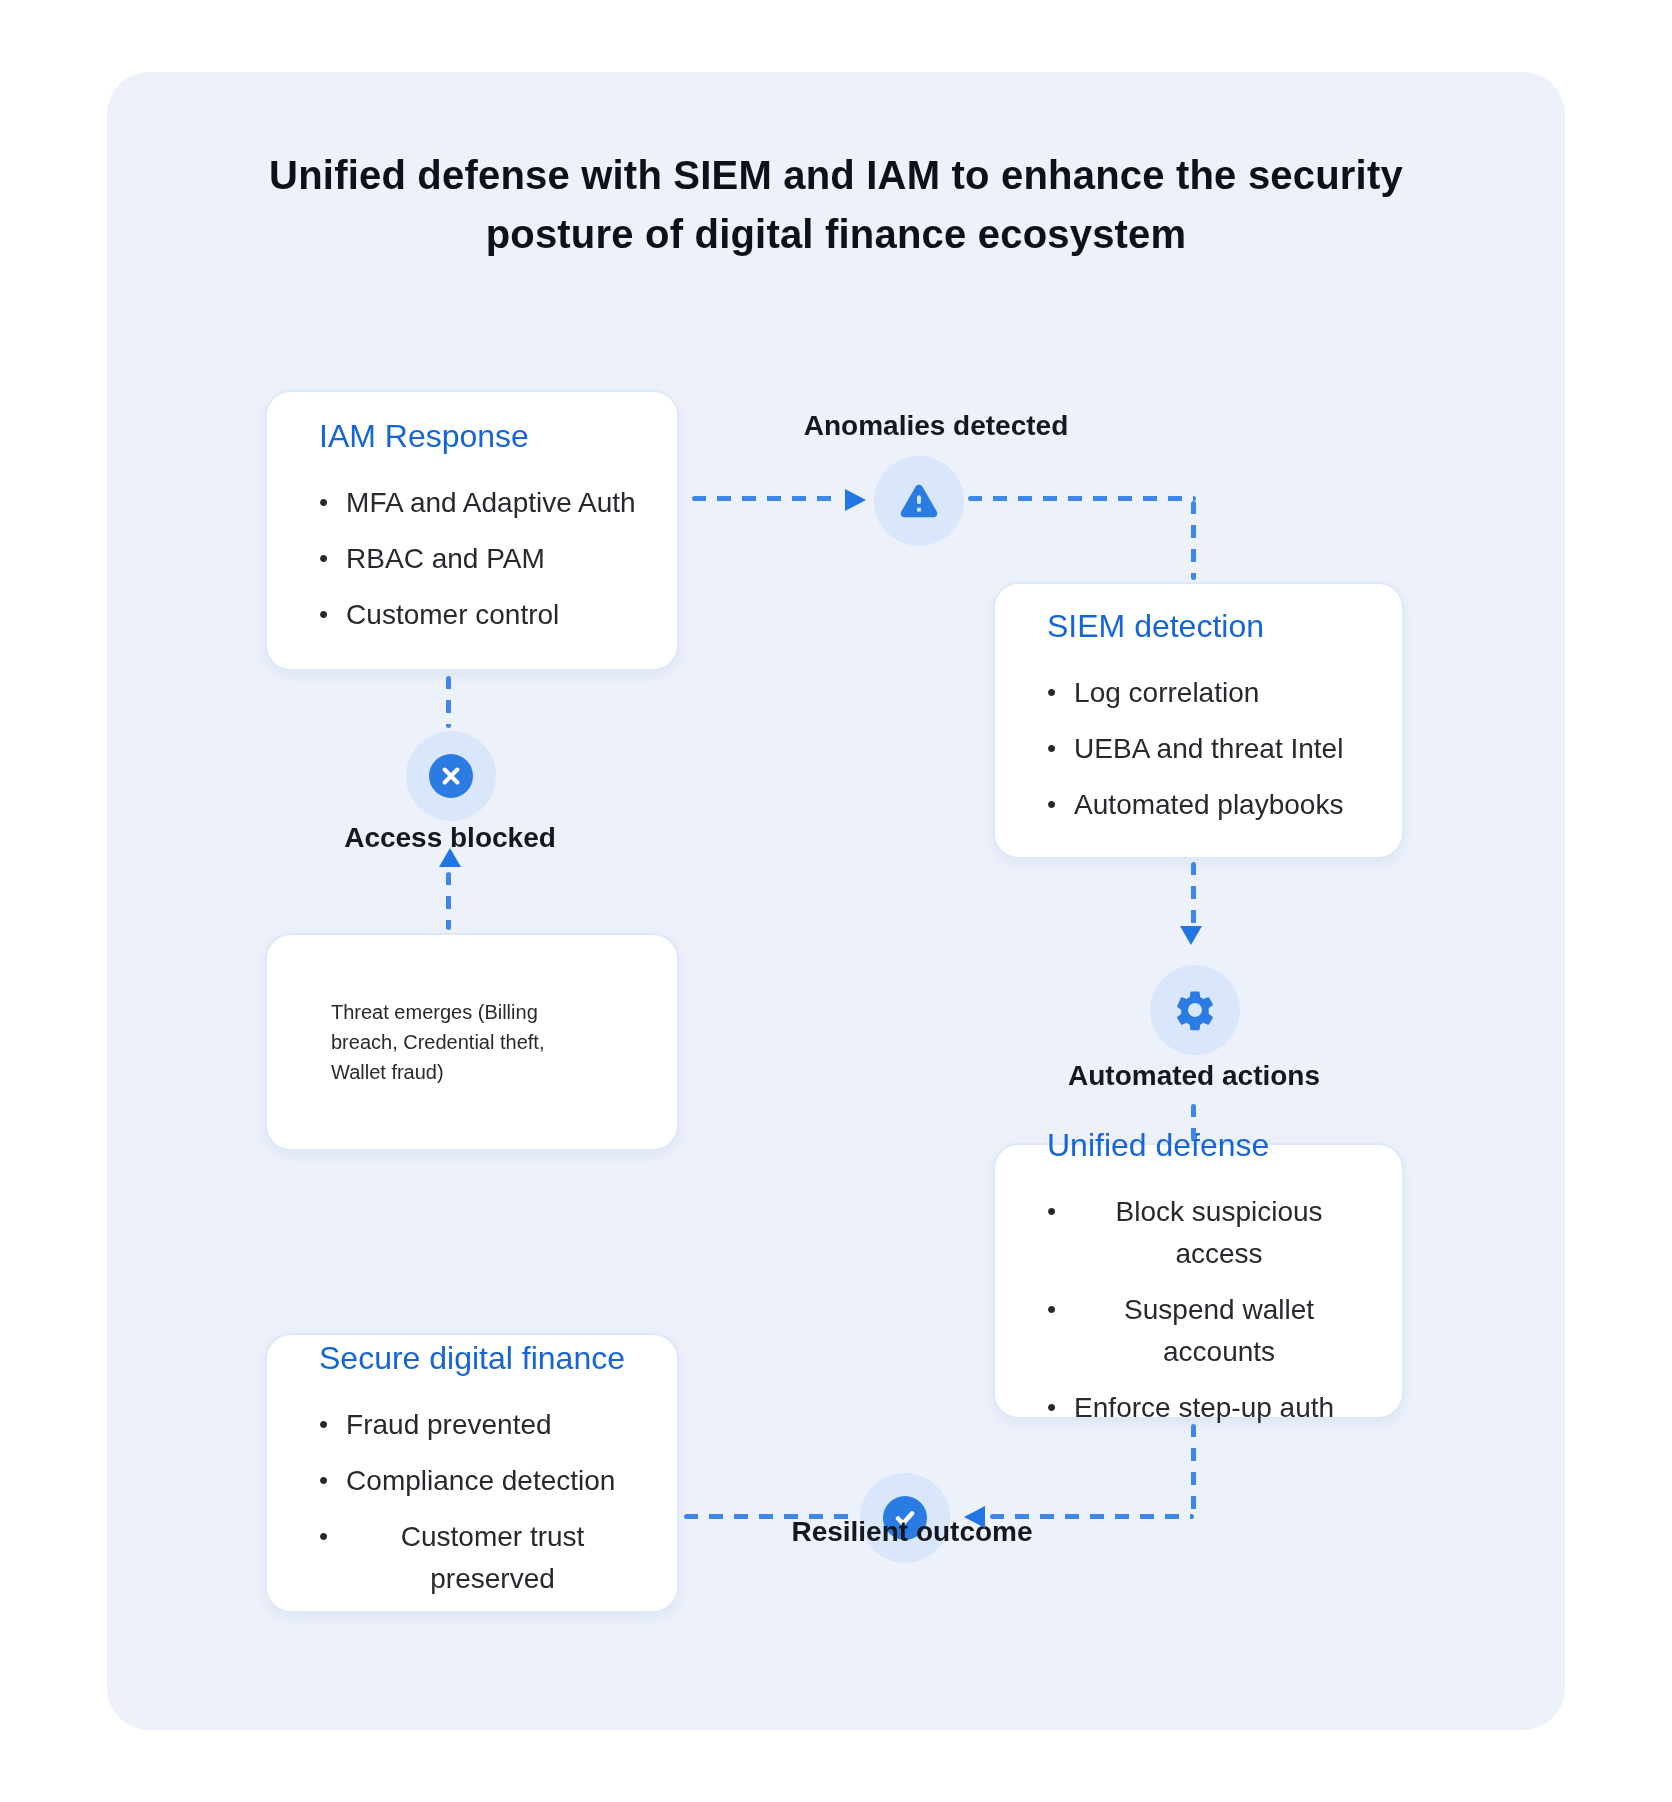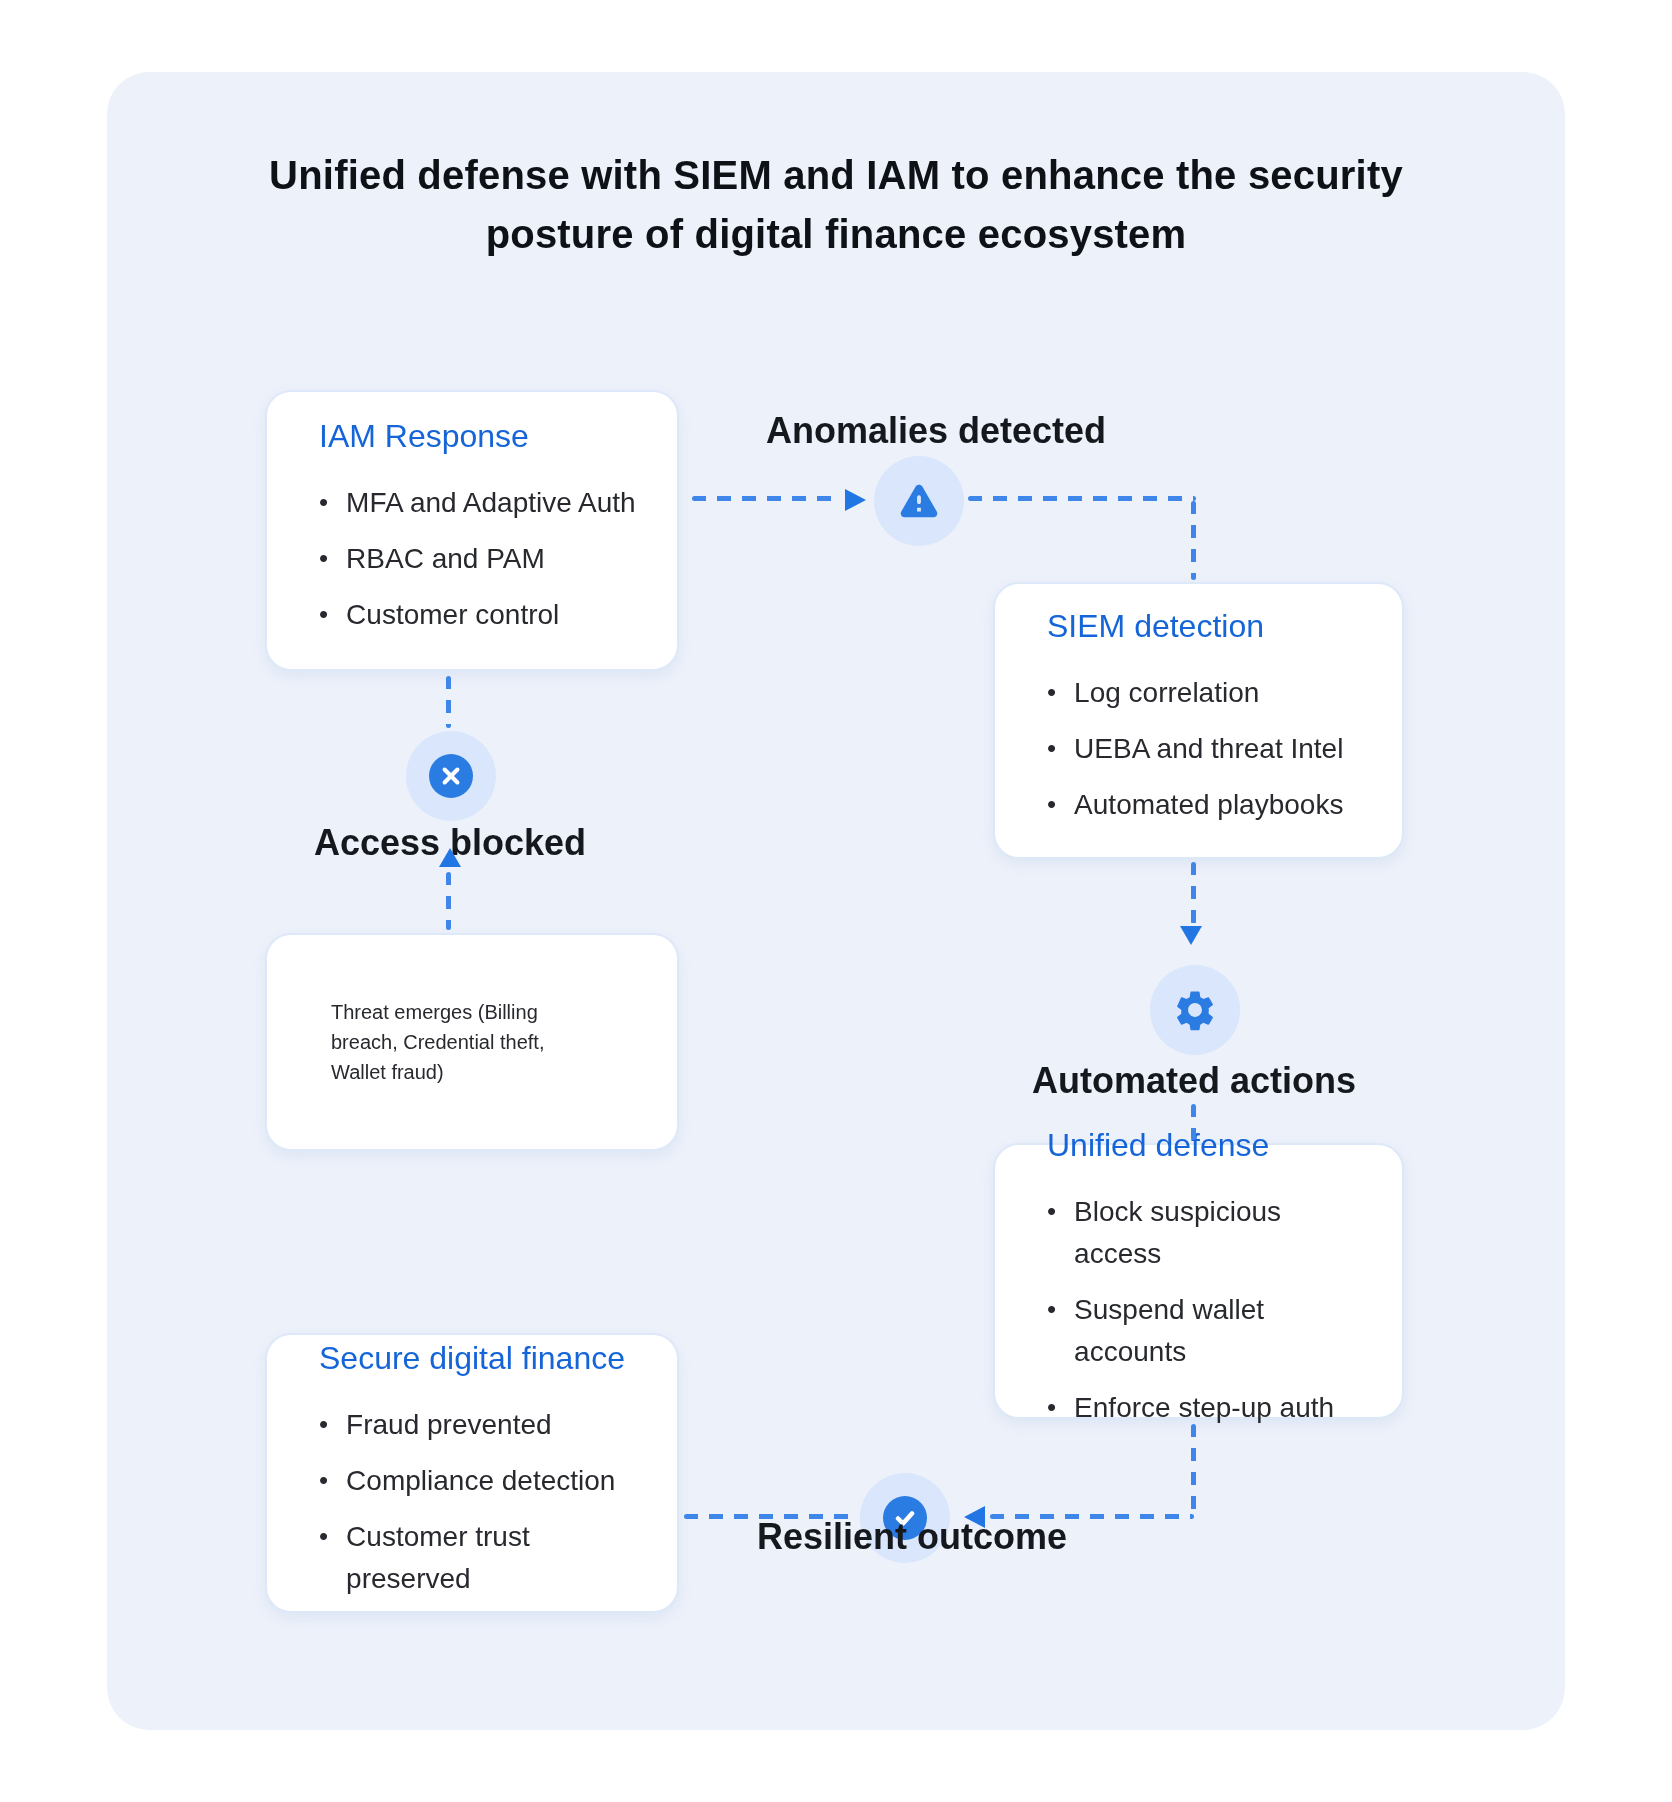--- a/index.html
+++ b/index.html
@@ -17,33 +17,33 @@
   body{font-family:"Liberation Sans","DejaVu Sans",sans-serif;}
   .canvas{position:relative;width:1672px;height:1802px;background:#ffffff;overflow:hidden;}
   .panel{position:absolute;left:107px;top:72px;width:1458px;height:1658px;background:var(--panel-bg);border-radius:42px;}
   .title{position:absolute;left:266px;top:146px;width:1140px;margin:0;text-align:center;
          font-size:40px;line-height:1.47;font-weight:700;color:#0e1116;letter-spacing:.2px;}
   .card{position:absolute;background:#ffffff;border:2px solid #dde8f8;border-radius:26px;
         box-shadow:0 5px 14px rgba(110,145,205,.12);display:flex;flex-direction:column;justify-content:center;
         padding:10px 38px 10px 52px;}
   .card h2{margin:0 0 20px 0;font-size:32px;font-weight:400;color:var(--accent);}
   .card ul{margin:0;padding:0;list-style:none;}
-  .card li{display:flex;align-items:flex-start;gap:18px;font-size:28px;line-height:1.5;color:var(--text-body);padding:7px 0;}
+  .card li{display:flex;align-items:flex-start;gap:18px;font-size:28px;line-height:1.5;color:var(--text-body);padding:7px 0;text-align:center;}
   .card li::before{content:"\2022";font-size:26px;line-height:1.6;color:var(--text-body);}
   .card p{margin:12px;font-size:20px;line-height:1.5;color:var(--text-body);padding-right:40px;}
   .card-iam{left:265px;top:390px;width:414px;height:281px;}
   .card-siem{left:993px;top:582px;width:411px;height:277px;}
   .card-threat{left:265px;top:933px;width:414px;height:218px;}
   .card-unified{left:993px;top:1143px;width:411px;height:276px;}
   .card-secure{left:265px;top:1333px;width:414px;height:280px;}
   .node-circle{position:absolute;width:90px;height:90px;border-radius:50%;background:var(--circle-bg);
                display:flex;align-items:center;justify-content:center;}
   .solid-dot{width:44px;height:44px;border-radius:50%;background:var(--icon-blue);
              display:flex;align-items:center;justify-content:center;}
-  .node-label{position:absolute;width:440px;text-align:center;font-size:36px;font-weight:700;color:var(--text-dark);}
+  .node-label{position:absolute;width:440px;text-align:center;font-size:28px;font-weight:700;color:var(--text-dark);}
   .dash-h{position:absolute;height:5px;border-radius:3px;
           background:repeating-linear-gradient(90deg,var(--dash-blue) 0 14px,transparent 14px 25px);}
   .dash-v{position:absolute;width:5px;border-radius:3px;
           background:repeating-linear-gradient(180deg,var(--dash-blue) 0 13px,transparent 13px 24px);}
   .arr{position:absolute;width:0;height:0;}
   .arr-right{border-top:11px solid transparent;border-bottom:11px solid transparent;border-left:21px solid var(--arrow-blue);}
   .arr-left{border-top:11px solid transparent;border-bottom:11px solid transparent;border-right:21px solid var(--arrow-blue);}
   .arr-up{border-left:11px solid transparent;border-right:11px solid transparent;border-bottom:19px solid var(--arrow-blue);}
   .arr-down{border-left:11px solid transparent;border-right:11px solid transparent;border-top:19px solid var(--arrow-blue);}
 </style>

